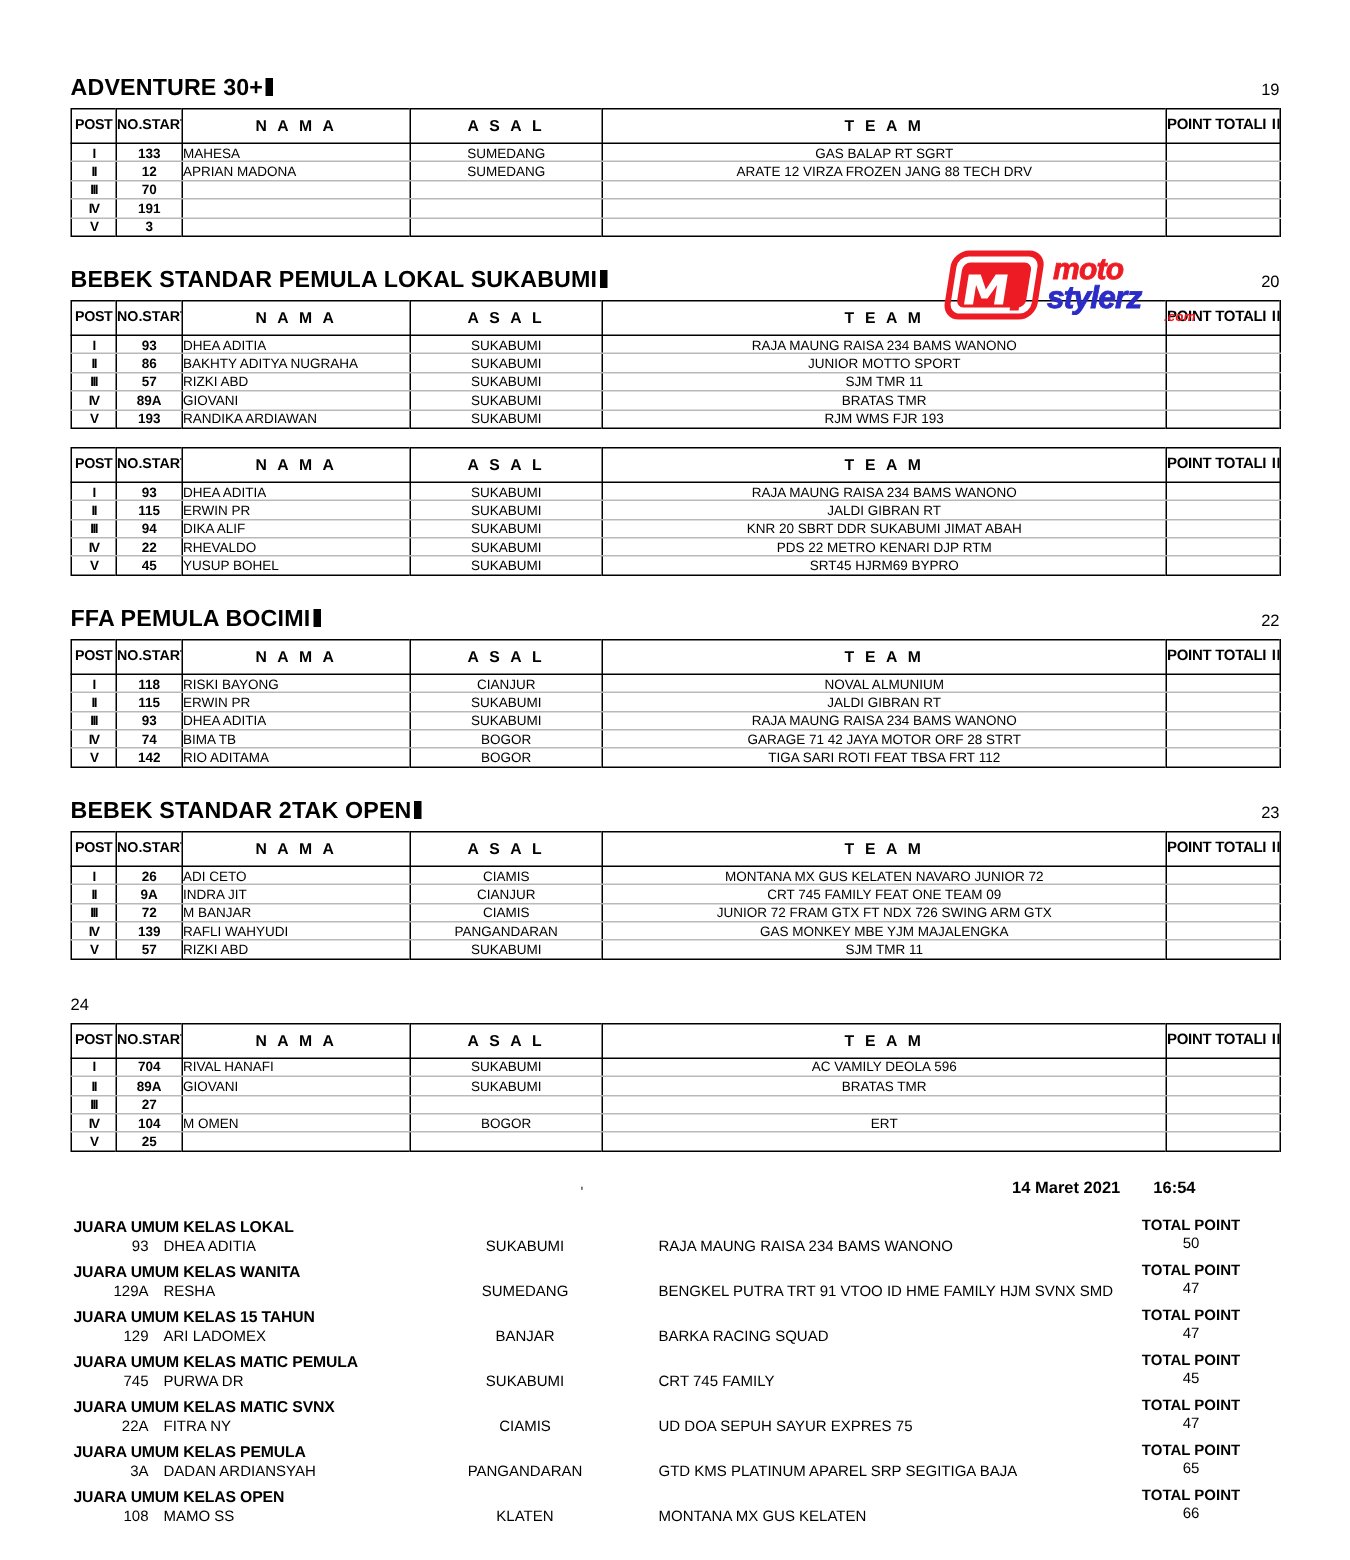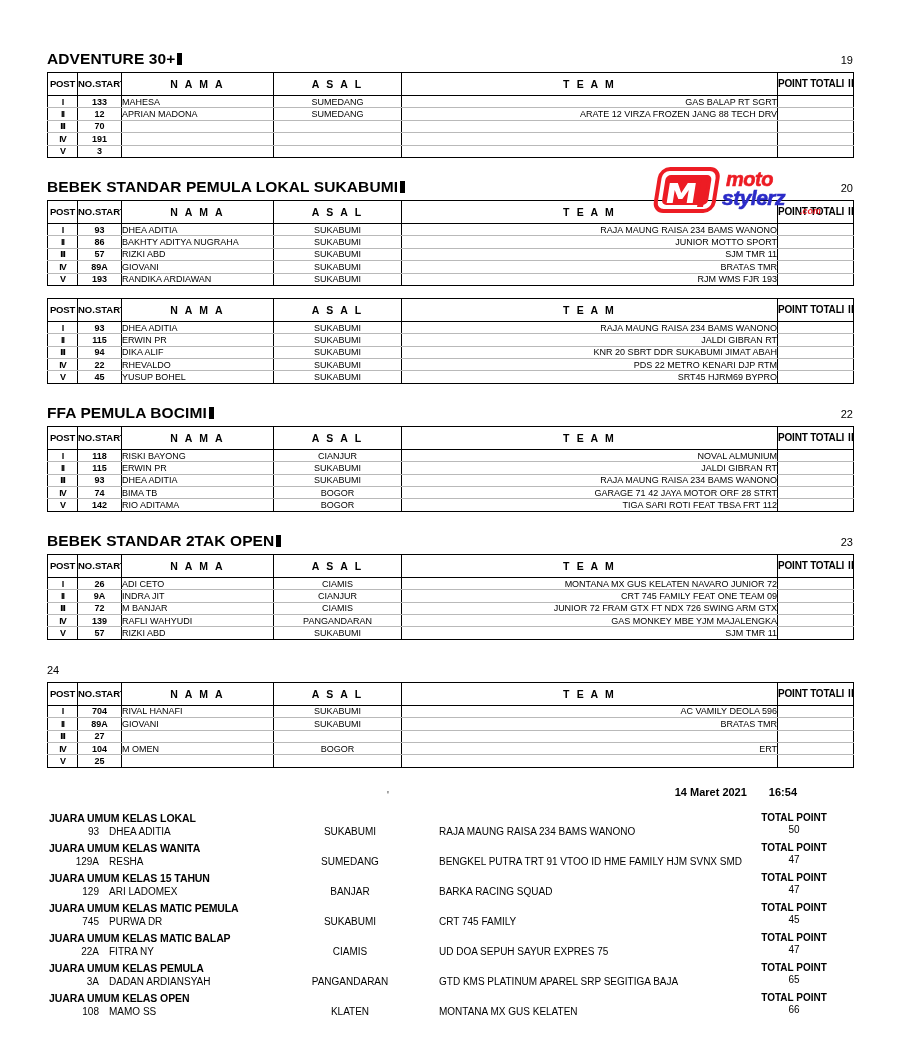--- a/index.html
+++ b/index.html
@@ -97,34 +97,34 @@
 
   table.res tbody td {
     border-bottom: 1px solid #b9b9b9;
     height: 11.4px;
   }
   table.res tbody tr:last-child td { border-bottom: none; }
   td.c-post { text-align: center; font-weight: bold; font-size: 10px; letter-spacing: -1px; }
   td.c-no   { text-align: center; font-weight: bold; font-size: 10px; }
   td.c-nama { text-align: left; padding-left: 3px; font-size: 9.5px; }
   td.c-asal { text-align: center; font-size: 9.5px; }
-  td.c-team { text-align: right; padding-left: 3px; font-size: 9.5px; }
+  td.c-team { text-align: center; padding-left: 3px; font-size: 9.5px; }
   td.c-p1, td.c-p2, td.c-tp { }
 
   .col-post { width: 30px; }
   .col-no   { width: 44px; }
   .col-nama { width: 152px; }
   .col-asal { width: 128px; }
   .col-team { width: 376px; }
   .col-pt   { width: 76px; }
 
   
   .logo {
     position: absolute;
-    left: 601px;
+    left: 577px;
     top: 133px;
     width: 196px;
     height: 52px;
     pointer-events: none;
   }
 
   
   .meta-row {
     position: relative;
     height: 20px;
@@ -697,21 +697,21 @@
         <div class="champ">
           <div class="champ-title">JUARA UMUM KELAS MATIC PEMULA</div>
           <div class="champ-no">745</div>
           <div class="champ-name">PURWA DR</div>
           <div class="champ-asal">SUKABUMI</div>
           <div class="champ-team">CRT 745 FAMILY</div>
           <div class="champ-tp-label">TOTAL POINT</div>
           <div class="champ-tp-value">45</div>
         </div>
         <div class="champ">
-          <div class="champ-title">JUARA UMUM KELAS MATIC BALAP</div>
+          <div class="champ-title">JUARA UMUM KELAS MATIC SVNX</div>
           <div class="champ-no">22A</div>
           <div class="champ-name">FITRA NY</div>
           <div class="champ-asal">CIAMIS</div>
           <div class="champ-team">UD DOA SEPUH SAYUR EXPRES 75</div>
           <div class="champ-tp-label">TOTAL POINT</div>
           <div class="champ-tp-value">47</div>
         </div>
         <div class="champ">
           <div class="champ-title">JUARA UMUM KELAS PEMULA</div>
           <div class="champ-no">3A</div>

